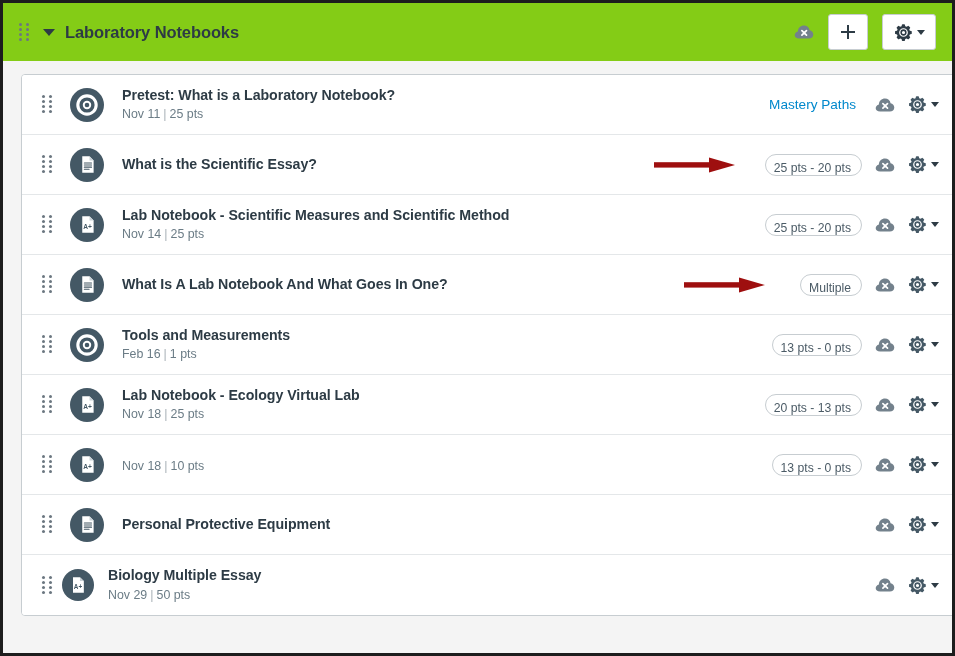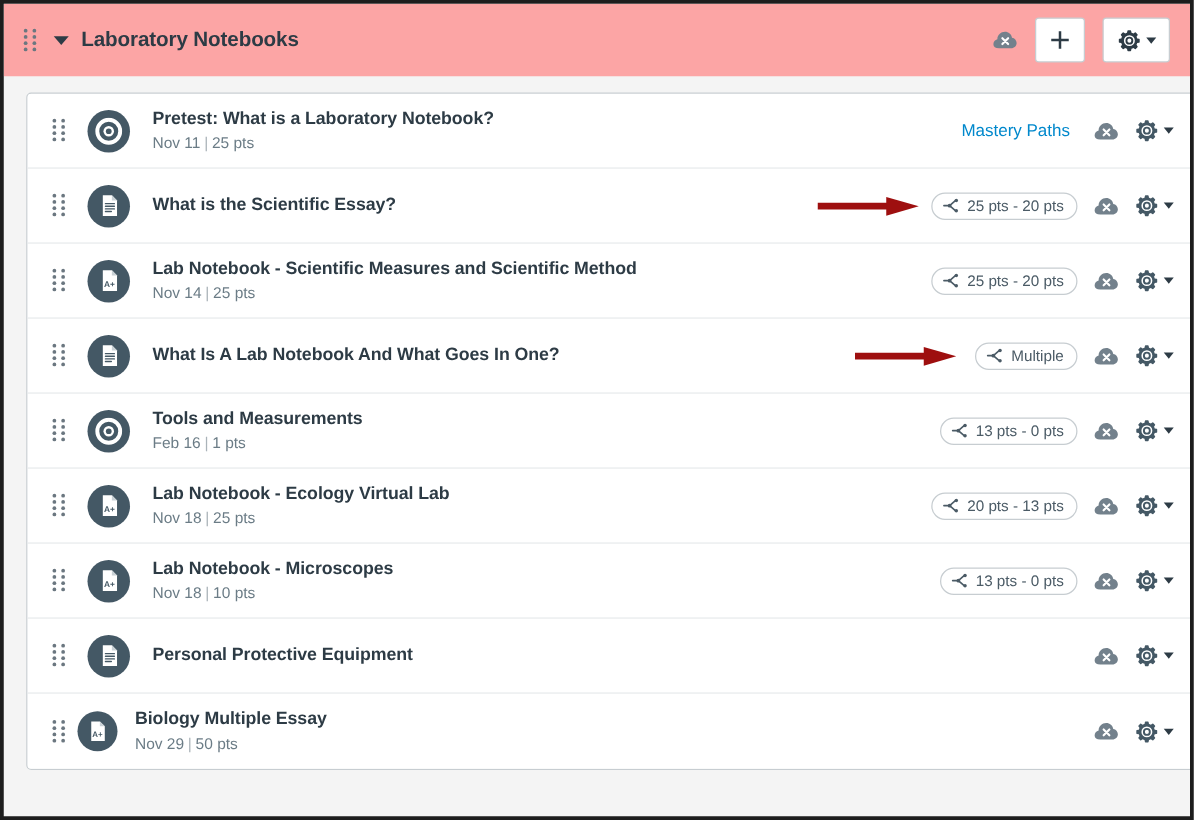--- a/index.html
+++ b/index.html
@@ -23,21 +23,21 @@
     position: relative;
     overflow: hidden;
   }
 
   
   .group-header {
     height: 58px;
     display: flex;
     align-items: center;
     padding: 0 16px 0 14px;
-    background: #fca5a5;
+    background: #84cc16;
   }
 
   .drag-handle {
     width: 14px;
     height: 20px;
     display: grid;
     grid-template-columns: 4px 4px;
     grid-template-rows: repeat(4, 4px);
     gap: 1px 3px;
     align-content: center;
@@ -182,20 +182,21 @@
     height: 22px;
     padding: 0 10px 0 8px;
     display: flex;
     align-items: center;
     gap: 6px;
     font-size: 12.2px;
     color: #4b5b66;
     background: #fff;
     white-space: nowrap;
     cursor: pointer;
+    flex-direction: column;
   }
 
   .cloud-x { cursor: pointer; flex: 0 0 auto; display:block; }
   .gear-drop {
     display: flex; align-items: center; gap: 4px;
     cursor: pointer; flex: 0 0 auto;
   }
 
   
   .arrow {
@@ -568,21 +569,20 @@
           <i></i>
         </div>
       <div class="type-icon">
         <svg width="21" height="21" viewBox="0 0 24 24">
             <path d="M6 2.6h8.3L19 7.3V21.4H6z" fill="#fff"></path>
             <path d="M14.3 2.6V7.3H19z" fill="#c9d1d6"></path>
             <text x="12" y="17.4" font-family="'Liberation Sans',sans-serif" font-size="7.6" font-weight="bold" fill="#445865" text-anchor="middle">A+</text>
           </svg>
       </div>
       <div class="row-text">
-        <div class="row-title">Lab Notebook - Microscopes</div>
         <div class="row-meta">
           <span>Nov 18</span><span class="sep">|</span><span>10 pts</span>
         </div>
       </div>
       <div class="row-right">
         <span class="pill">
           <svg width="14" height="13" viewBox="0 0 16 14">
               <g fill="none" stroke="#4b5b66" stroke-width="1.5" stroke-linecap="round">
                 <path d="M1.3 7h5.2"></path>
                 <path d="M6.5 7l5 -4.3"></path>

